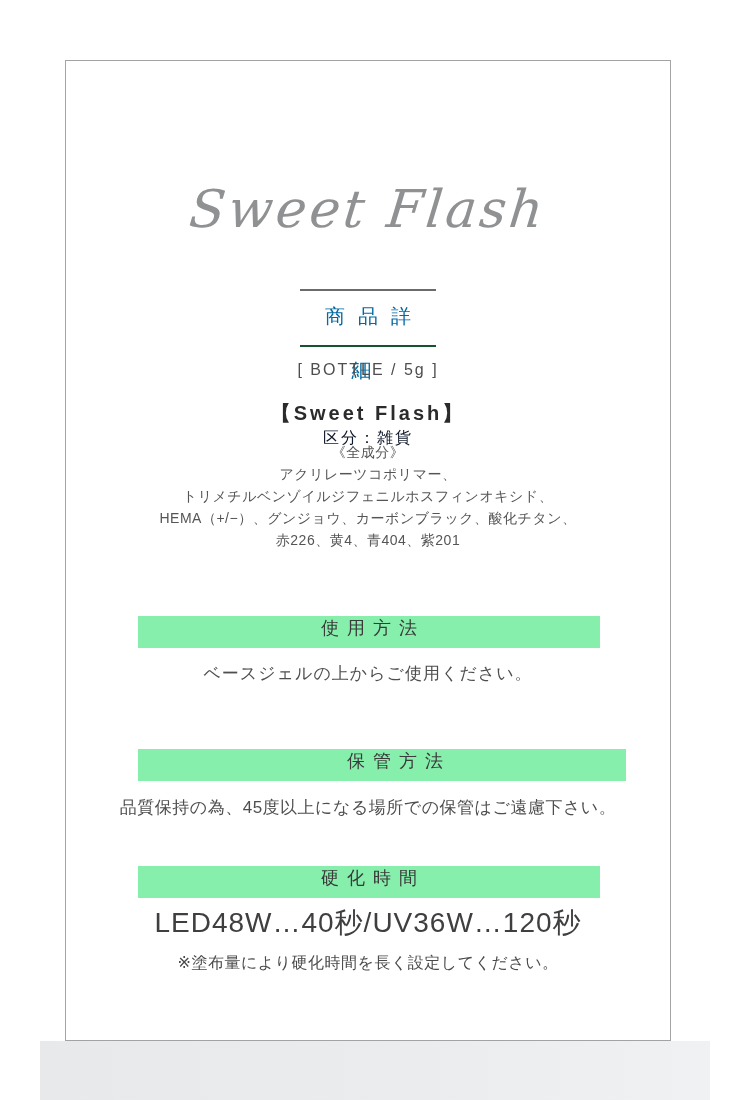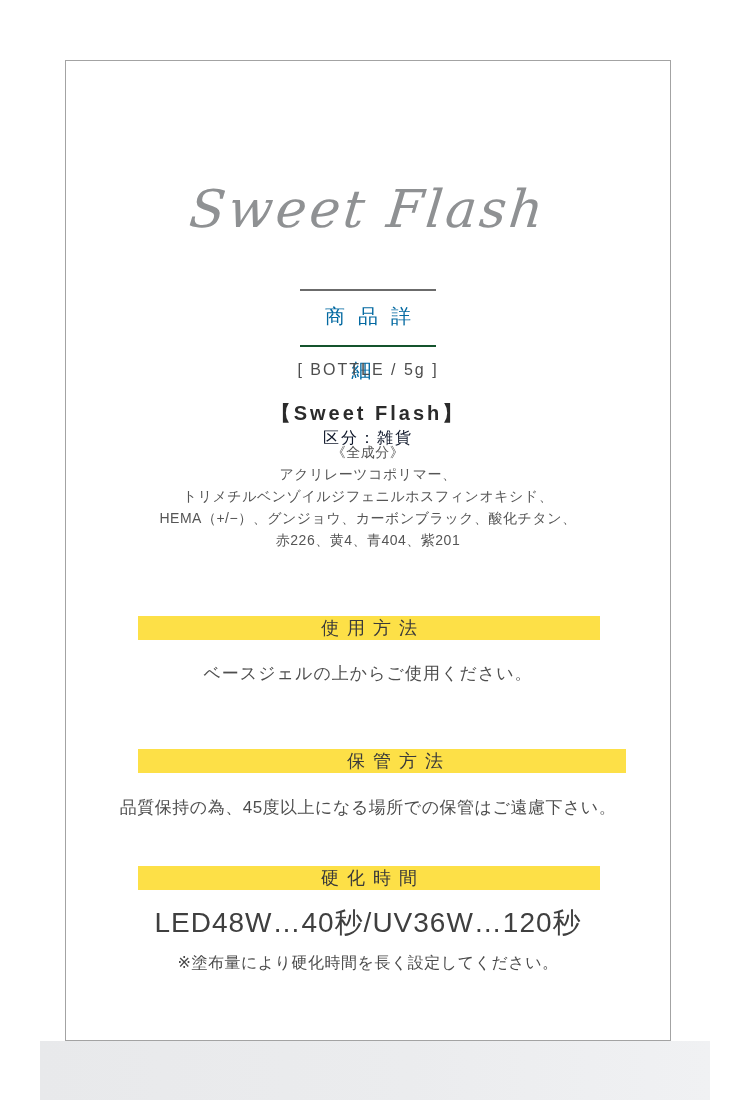--- a/index.html
+++ b/index.html
@@ -88,23 +88,23 @@
   .ingredients {
     top: 380px;
     line-height: 22px;
     font-size: 14px;
     letter-spacing: 0.5px;
     color: #555555;
   }
   .gray-bar {
     left: 72px !important;
     width: 462px !important;
-    height: 24px;
+    height: 32px;
     line-height: 24px;
-    background: #fde047;
+    background: #86efac;
     font-size: 18px;
     letter-spacing: 8px;
     text-indent: 8px;
     color: #3a3a3a;
   }
   .bar-usage   { top: 555px; }
   .bar-storage { top: 688px; padding-left: 26px; }
   .bar-curing  { top: 805px; }
 
   .usage-text {

